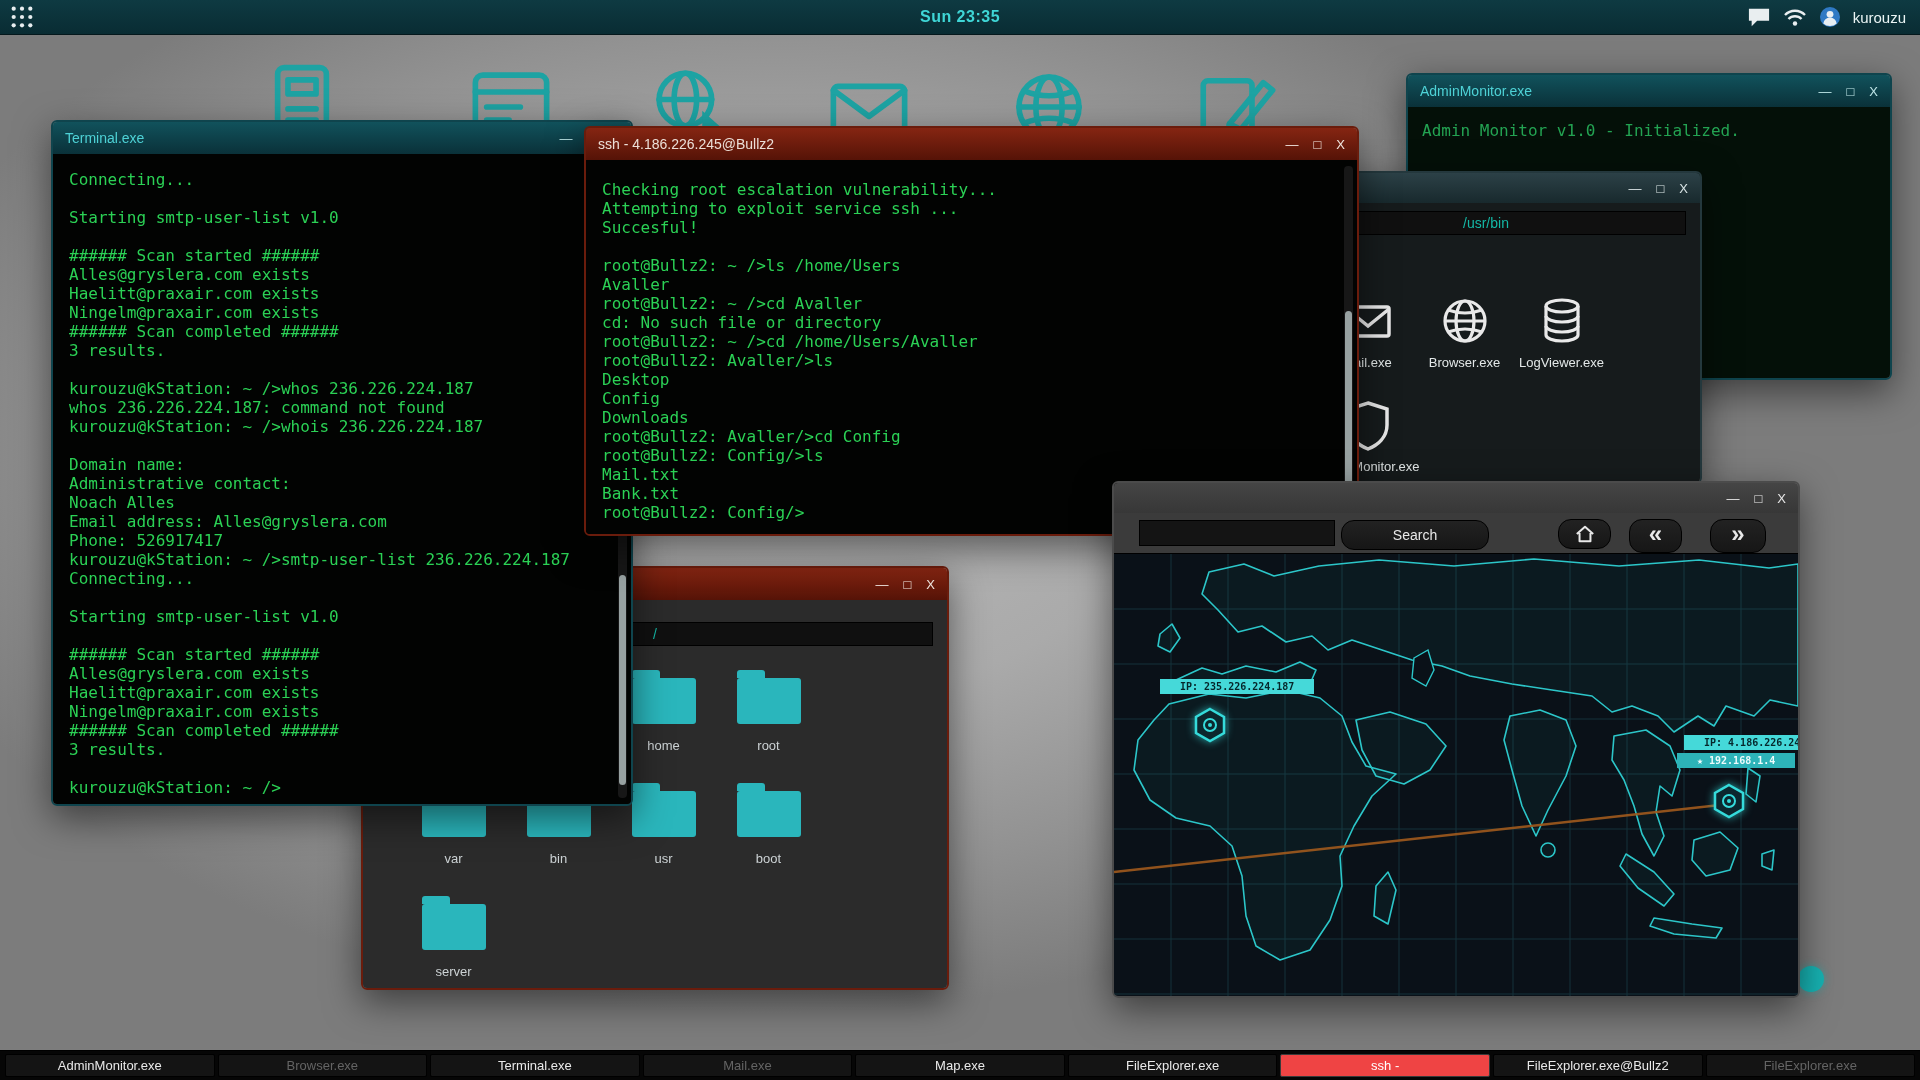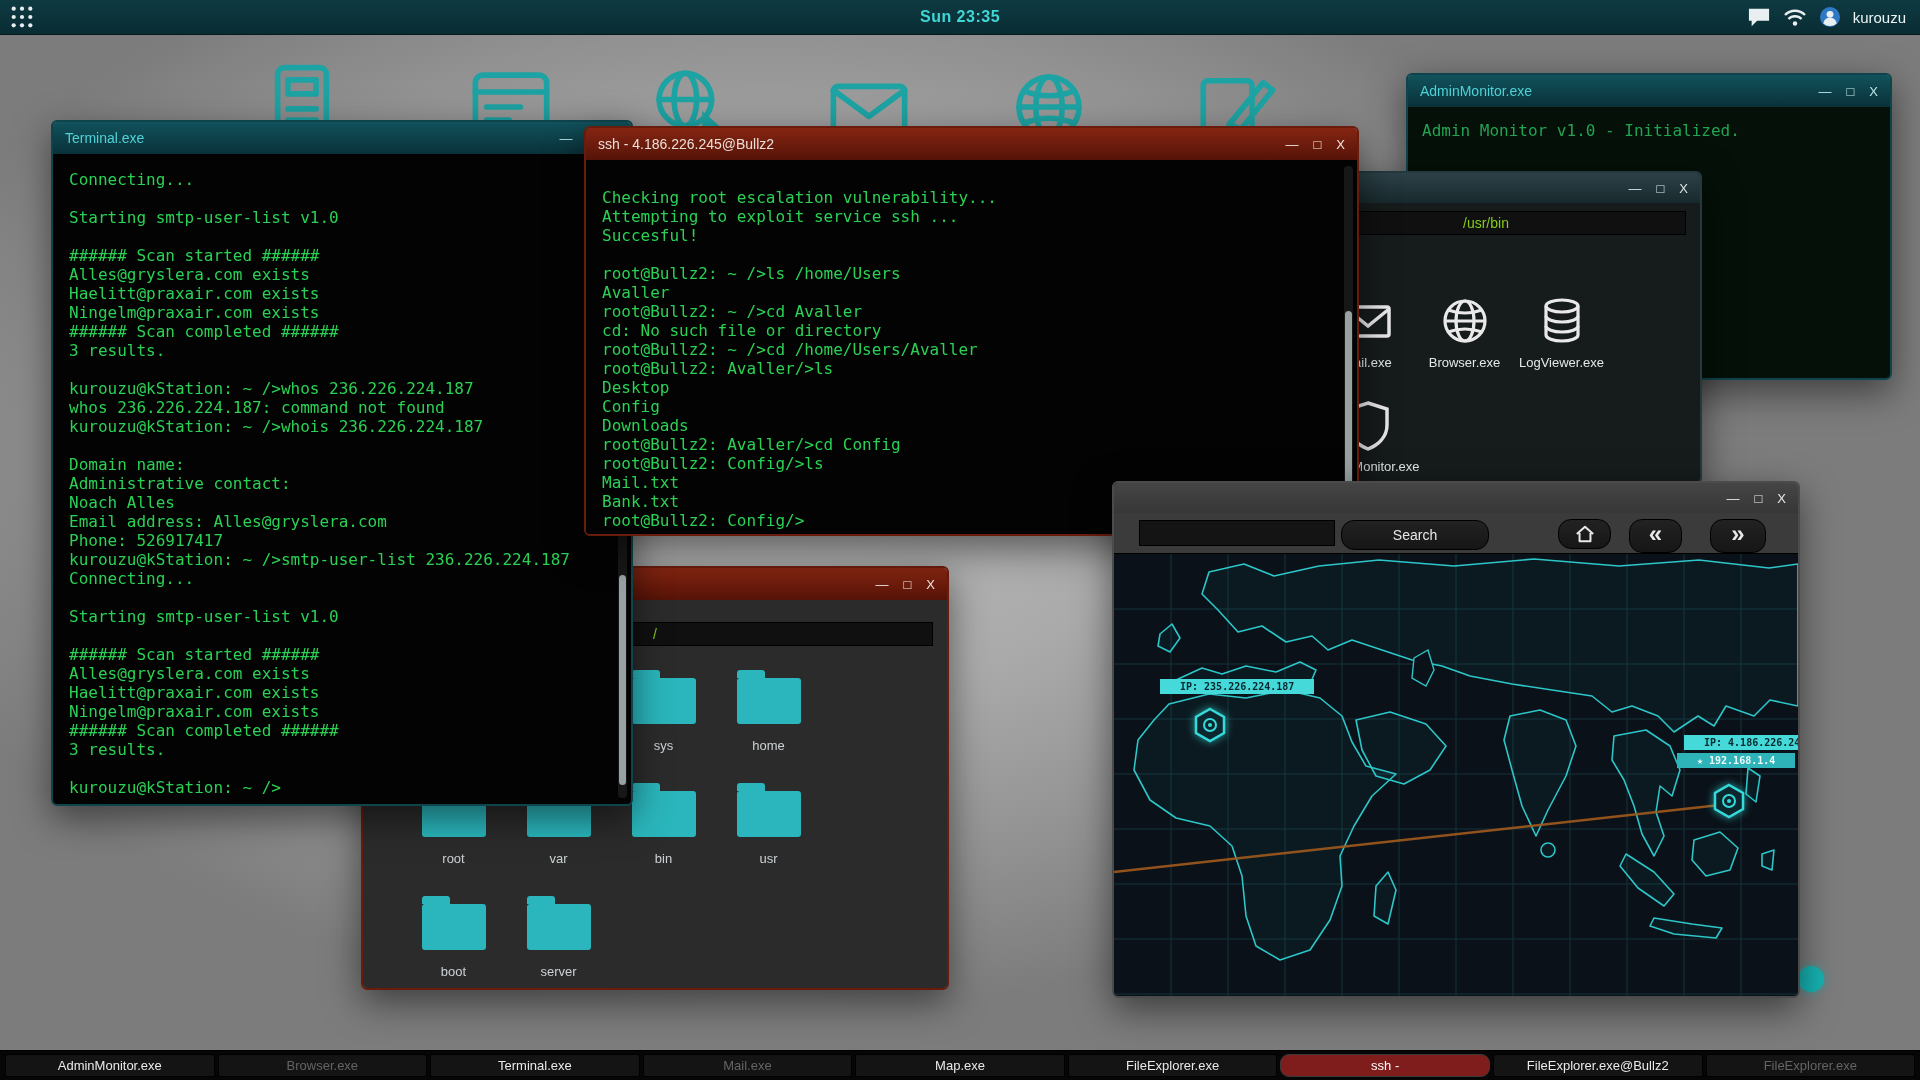--- a/index.html
+++ b/index.html
@@ -39,21 +39,21 @@
   .term-body{position:absolute;left:0;right:0;bottom:0;background:#020302;border-radius:0 0 4px 4px;overflow:hidden;}
   .term-lines{padding:16px 16px 8px 16px;font-family:"DejaVu Sans Mono",monospace;font-size:16px;line-height:19px;color:#2bd155;}
   .tline{min-height:19px;white-space:pre;}
   .vscroll{position:absolute;top:6px;right:4px;bottom:6px;width:9px;background:#171717;border-radius:4px;}
   .vthumb{position:absolute;left:1px;right:1px;background:#97a1a1;border-radius:4px;cursor:pointer;}
   
   .admin-body{position:absolute;left:0;right:0;bottom:0;top:32px;background:#041008;border-radius:0 0 4px 4px;
               padding:14px;font-family:"DejaVu Sans Mono",monospace;font-size:16px;color:#23a352;box-sizing:border-box;}
   
   .fx-body{position:absolute;left:0;right:0;bottom:0;border-radius:0 0 4px 4px;overflow:hidden;}
-  .pathbar{height:22px;background:#101010;border:1px solid #000;color:#84cc16;font-size:14px;
+  .pathbar{height:22px;background:#101010;border:1px solid #000;color:#14b8a6;font-size:14px;
            display:flex;align-items:center;justify-content:center;}
   .root-body{top:32px;background:#2b2b2b;}
   .root-body .pathbar{margin:22px 14px 0 14px;}
   .fold-grid{display:grid;grid-template-columns:repeat(4,105px);grid-auto-rows:113px;padding-left:38px;margin-top:18px;}
   .fold-item{text-align:center;cursor:pointer;}
   .fold-item.hidden{visibility:hidden;}
   .folder-icon{width:64px;height:46px;background:#2ab6bc;border-radius:3px;margin:14px auto 0 auto;position:relative;}
   .folder-icon::before{content:"";position:absolute;top:-8px;left:0;width:28px;height:8px;background:#2ab6bc;border-radius:3px 3px 0 0;}
   .fold-label{margin-top:14px;font-size:13px;color:#ccd2d4;}
   .bin-body{top:30px;background:#161b1c;}
@@ -73,21 +73,21 @@
           font-size:10px;font-weight:bold;padding:2px 20px;white-space:nowrap;cursor:pointer;}
   .ip-tag.lan{background:#2db3b8;color:#eefcfc;}
   .hexmark{position:absolute;width:36px;height:36px;filter:drop-shadow(0 0 4px rgba(50,220,220,.7));cursor:pointer;}
   
   .taskbar{position:absolute;left:0;right:0;bottom:0;height:30px;background:#060606;border-top:1px solid #000;
            display:flex;gap:3px;padding:3px 5px;box-sizing:border-box;z-index:50;}
   .tb-item{flex:1;background:#141414;border:1px solid #000;border-radius:2px;font-size:13px;
            display:flex;align-items:center;justify-content:center;cursor:pointer;white-space:nowrap;overflow:hidden;}
   .tb-item.active{color:#e9e9e9;}
   .tb-item.inactive{color:#646464;}
-  .tb-item.focused{color:#ffffff;background:#7f1d1d;border-color:#3a3a3a;border-radius:9px;}
+  .tb-item.focused{color:#ffffff;background:#ef4444;border-color:#3a3a3a;}
 </style>
 </head>
 <body>
 
 <div class="topbar">
   <div class="launcher">
     <svg width="24" height="24" viewBox="0 0 26 26">
       <g fill="#e8eef0">
         <circle cx="4" cy="4" r="2.3"></circle>
           <circle cx="13" cy="4" r="2.3"></circle>
@@ -249,24 +249,20 @@
         <div class="fold-item hidden">
         <div class="folder-icon"></div>
         <div class="fold-label"></div>
       </div>
         <div class="fold-item hidden">
         <div class="folder-icon"></div>
         <div class="fold-label"></div>
       </div>
         <div class="fold-item visible">
         <div class="folder-icon"></div>
-        <div class="fold-label">sys</div>
-      </div>
-        <div class="fold-item visible">
-        <div class="folder-icon"></div>
         <div class="fold-label">home</div>
       </div>
         <div class="fold-item visible">
         <div class="folder-icon"></div>
         <div class="fold-label">root</div>
       </div>
         <div class="fold-item visible">
         <div class="folder-icon"></div>
         <div class="fold-label">var</div>
       </div>
@@ -344,21 +340,21 @@
 <div class="window w-red" style="left:584px;top:126px;width:775px;height:410px;z-index:6;">
   <div class="titlebar">
     <span>ssh - 4.186.226.245@Bullz2</span>
     <span class="controls">
       <span class="wbtn">—</span>
       <span class="wbtn">□</span>
       <span class="wbtn">X</span>
     </span>
   </div>
   <div class="term-body" style="top:32px;">
-    <div class="term-lines" style="padding-top:20px;margin-top:8px;">
+    <div class="term-lines" style="padding-top:20px;">
         <div class="tline">Checking root escalation vulnerability...</div>
         <div class="tline">Attempting to exploit service ssh ...</div>
         <div class="tline">Succesful!</div>
         <div class="tline"></div>
         <div class="tline">root@Bullz2: ~ /&gt;ls /home/Users</div>
         <div class="tline">Avaller</div>
         <div class="tline">root@Bullz2: ~ /&gt;cd Avaller</div>
         <div class="tline">cd: No such file or directory</div>
         <div class="tline">root@Bullz2: ~ /&gt;cd /home/Users/Avaller</div>
         <div class="tline">root@Bullz2: Avaller/&gt;ls</div>

